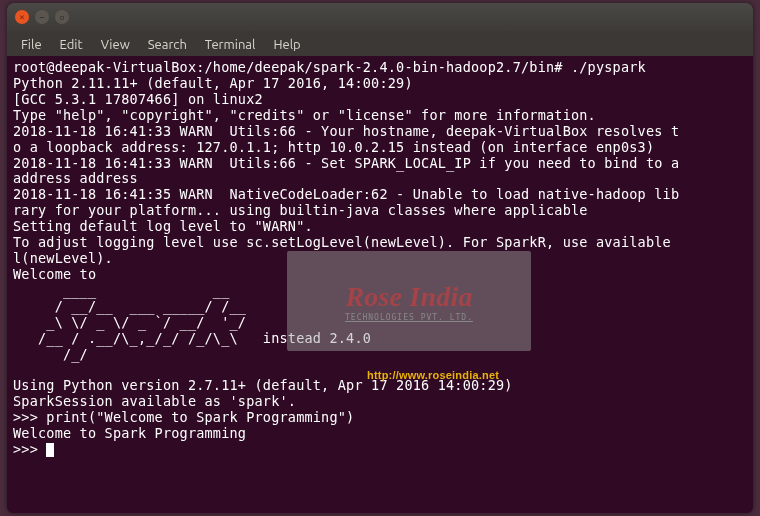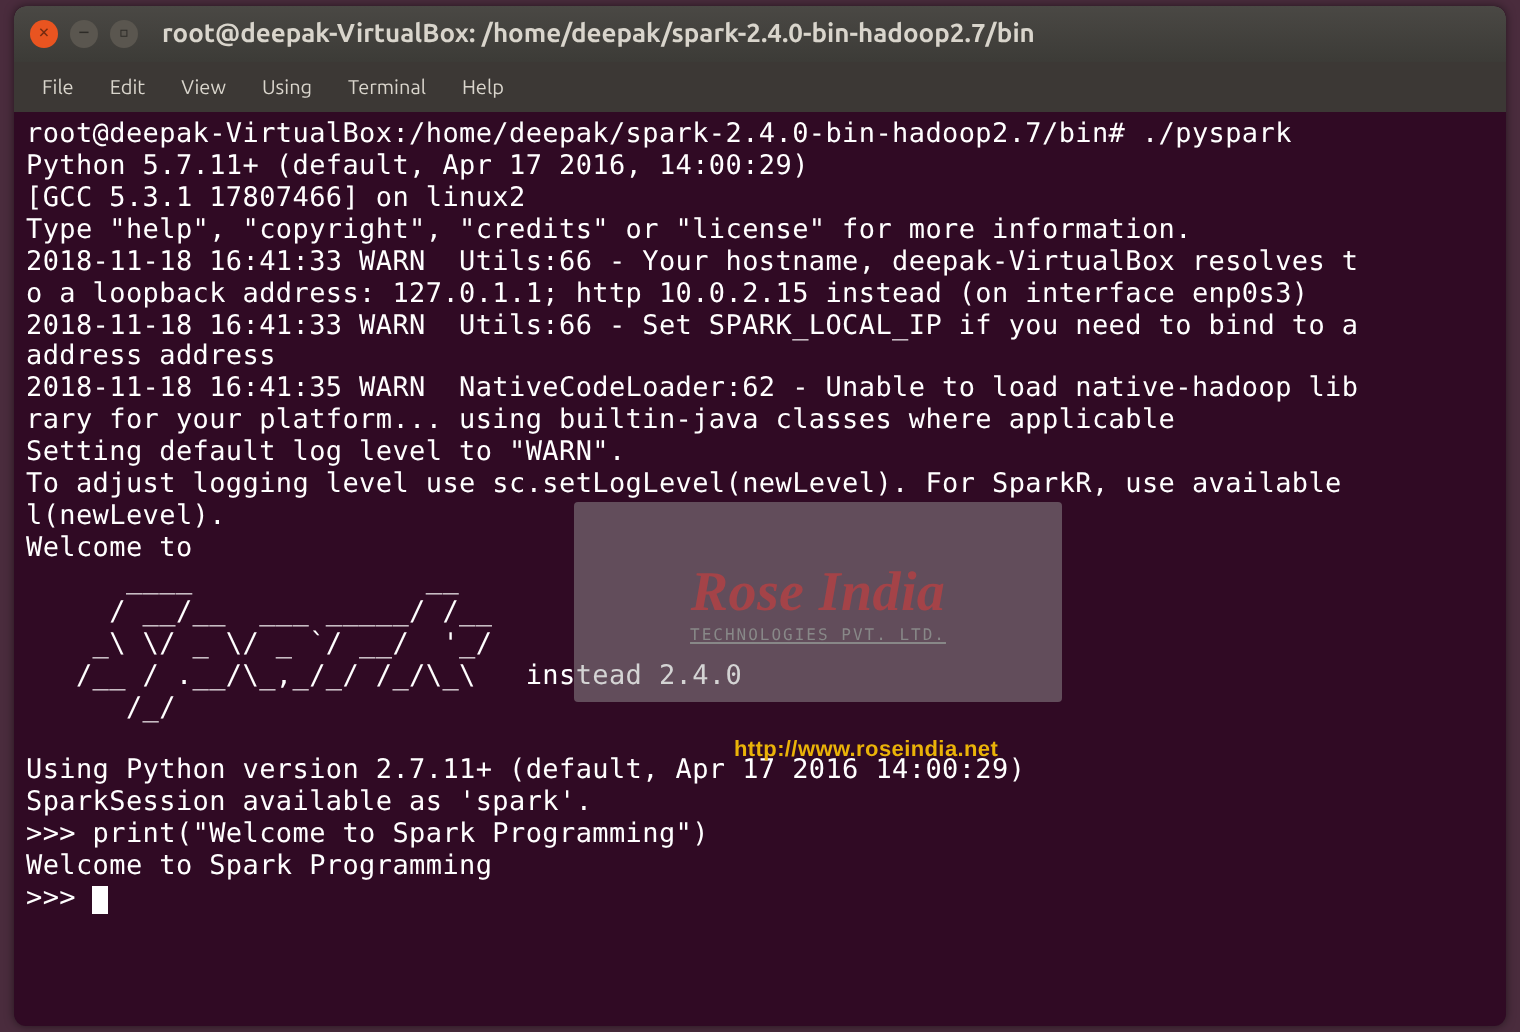--- a/index.html
+++ b/index.html
@@ -62,21 +62,21 @@
       height: 25px;
       background: #3c3835;
       display: flex;
       align-items: center;
       padding: 0 6px;
       gap: 2px;
     }
     .menu-item {
       color: #d9d5cc;
       font-family: Ubuntu, sans-serif;
-      font-size: 10px;
+      font-size: 13px;
       padding: 4px 8px;
       cursor: pointer;
     }
     .terminal-content {
       padding: 4px 6px;
       color: #ffffff;
       line-height: 1.18;
       white-space: pre;
       font-size: 13.5px;
       letter-spacing: 0.2px;
@@ -131,32 +131,31 @@
 </head>
 <body>
 
 <div class="window">
   <div class="titlebar">
     <div class="window-controls">
       <div class="win-btn close-btn">×</div>
       <div class="win-btn min-btn">−</div>
       <div class="win-btn max-btn">▫</div>
     </div>
-    <div class="title">root@deepak-VirtualBox: /home/deepak/spark-2.4.0-bin-hadoop2.7/bin</div>
   </div>
   <div class="menubar">
     <div class="menu-item">File</div>
     <div class="menu-item">Edit</div>
     <div class="menu-item">View</div>
-    <div class="menu-item">Using</div>
+    <div class="menu-item">Search</div>
     <div class="menu-item">Terminal</div>
     <div class="menu-item">Help</div>
   </div>
   <div class="terminal-content"><span>root@deepak-VirtualBox:/home/deepak/spark-2.4.0-bin-hadoop2.7/bin# ./pyspark</span>
-<span>Python 5.7.11+ (default, Apr 17 2016, 14:00:29)</span>
+<span>Python 2.11.11+ (default, Apr 17 2016, 14:00:29)</span>
 <span>[GCC 5.3.1 17807466] on linux2</span>
 <span>Type "help", "copyright", "credits" or "license" for more information.</span>
 <span>2018-11-18 16:41:33 WARN  Utils:66 - Your hostname, deepak-VirtualBox resolves t</span>
 <span>o a loopback address: 127.0.1.1; http 10.0.2.15 instead (on interface enp0s3)</span>
 <span>2018-11-18 16:41:33 WARN  Utils:66 - Set SPARK_LOCAL_IP if you need to bind to a</span>
 <span>address address</span>
 <span>2018-11-18 16:41:35 WARN  NativeCodeLoader:62 - Unable to load native-hadoop lib</span>
 <span>rary for your platform... using builtin-java classes where applicable</span>
 <span>Setting default log level to "WARN".</span>
 <span>To adjust logging level use sc.setLogLevel(newLevel). For SparkR, use available</span>

